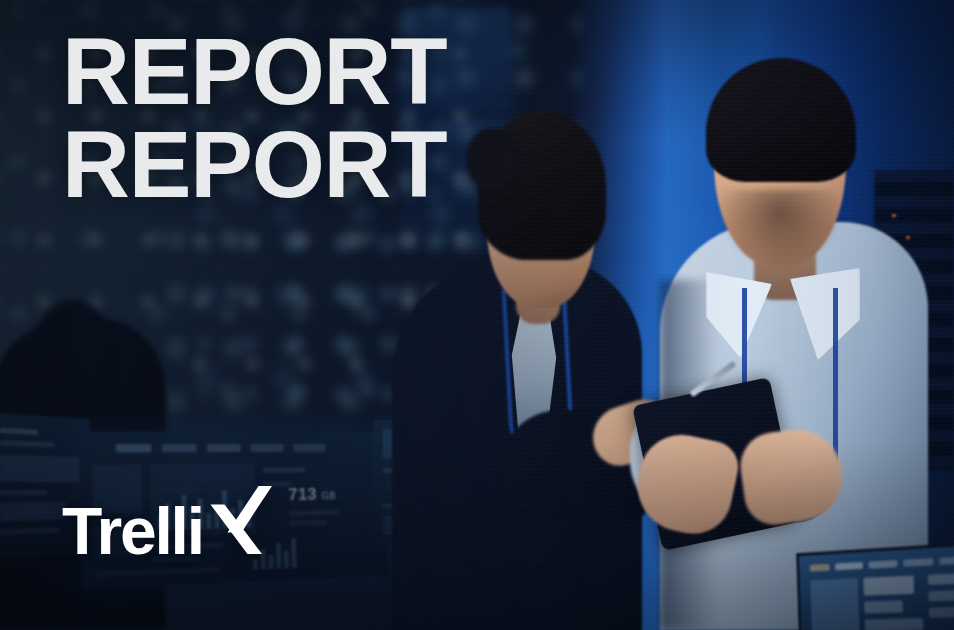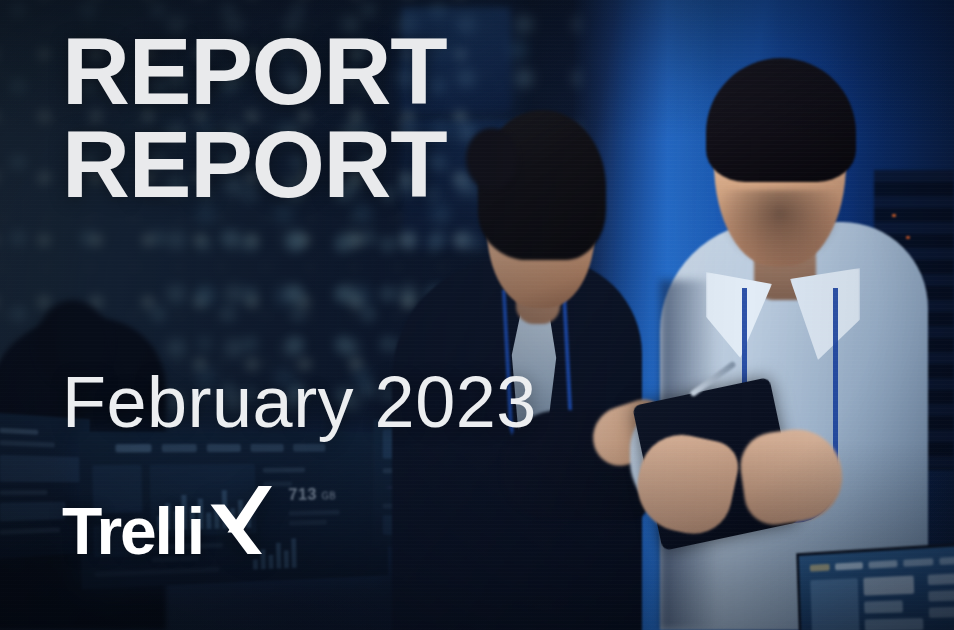--- a/index.html
+++ b/index.html
@@ -596,21 +596,20 @@
   <div class="photo-layer bg-topshade"></div>
   <div class="photo-layer bg-vignette"></div>
 
   <div class="content">
 
     <div class="title-block">
       <span class="title-line">REPORT</span>
       <span class="title-line">REPORT</span>
     </div>
 
-    <div class="subtitle">February 2023</div>
 
     <div class="logo-lockup">
       <div class="logo-word">
         <span class="logo-text">Trelli</span>
         <svg class="logo-x" width="72" height="68" viewBox="0 0 72 68" aria-hidden="true">
           <path d="M10.5 18.5 L24.5 18.5 L62.0 68.0 L47.5 68.0 Z" fill="#ffffff"></path>
           <path d="M72.0 0.0 L58.0 21.0 L41.5 46.5 L27.5 46.5 L58.5 0.0 Z" fill="#ffffff"></path>
         </svg>
       </div>
     </div>

